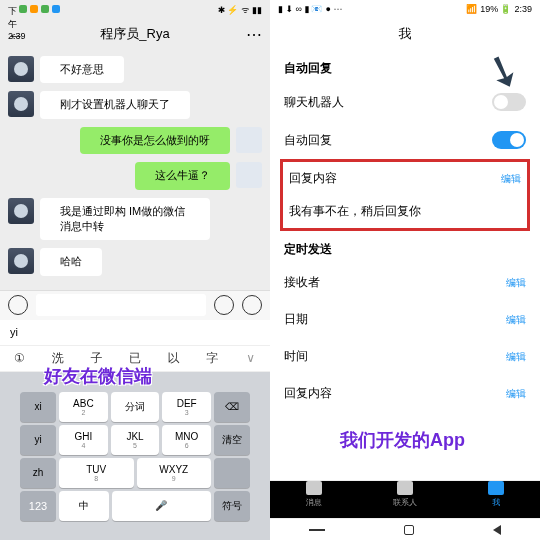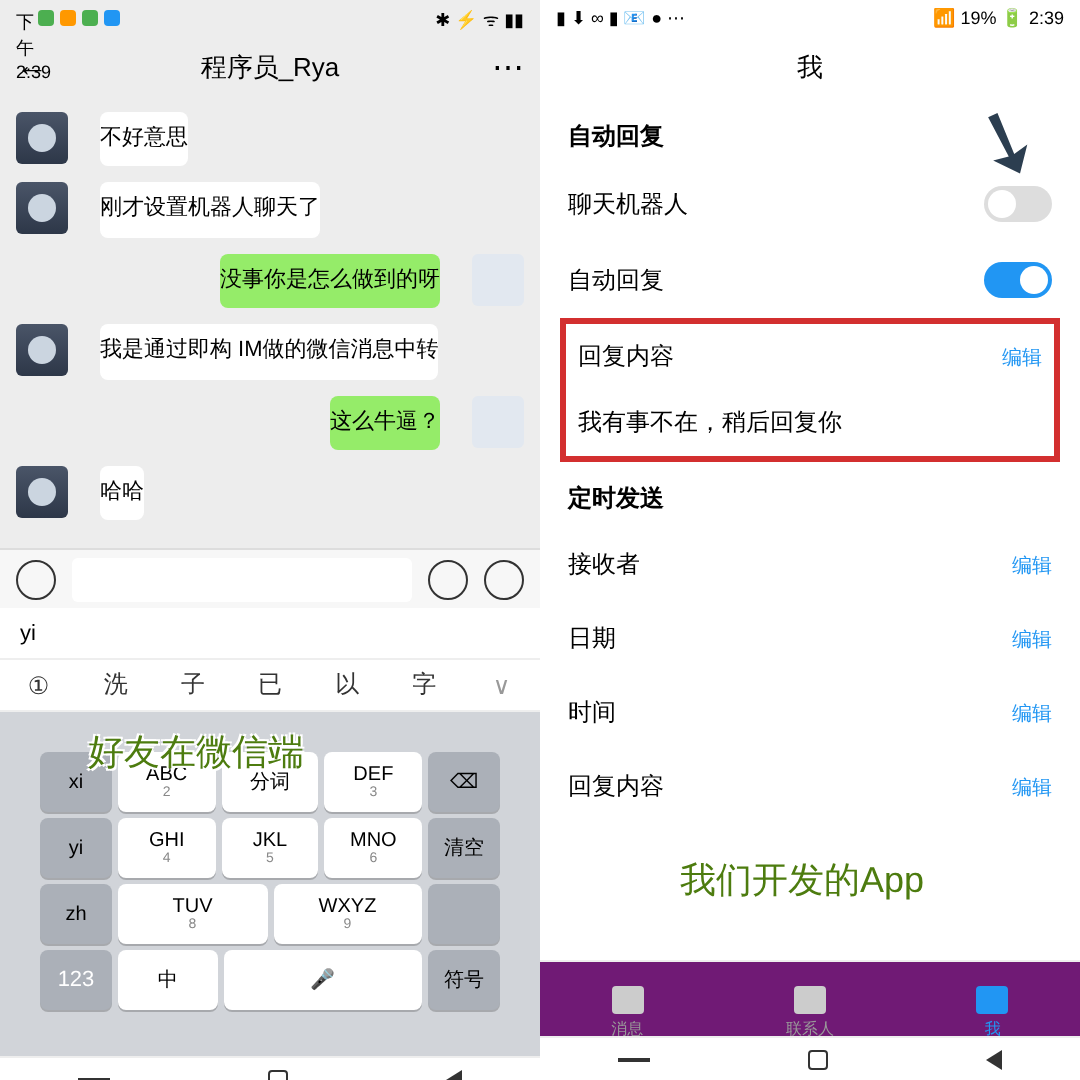--- a/index.html
+++ b/index.html
@@ -13,21 +13,21 @@
 .header{height:32px;display:flex;align-items:center;justify-content:center;position:relative;font-size:13px;font-weight:500}
 .header .back{position:absolute;left:8px;font-size:16px}
 .header .more{position:absolute;right:8px;font-size:16px}
 .chat{padding:6px 8px;font-size:11px}
 .msg{display:flex;margin-bottom:8px;align-items:flex-start}
 .msg.sent{flex-direction:row-reverse}
 .avatar{width:26px;height:26px;border-radius:3px;background:#888;flex-shrink:0}
 .avatar.bot{background:linear-gradient(#4a5568,#2d3748);position:relative}
 .avatar.bot::after{content:"";position:absolute;top:6px;left:6px;width:14px;height:14px;border-radius:50%;background:#cbd5e0}
 .avatar.user{background:#e2e8f0}
-.bubble{max-width:170px;padding:6px 0;border-radius:4px;margin:0 16px;line-height:1.4}
+.bubble{max-width:170px;padding:6px 20px;border-radius:4px;margin:0 6px;line-height:1.4}
 .msg:not(.sent) .bubble{background:#fff}
 .msg.sent .bubble{background:#95ec69}
 .inputbar{height:30px;background:#f7f7f7;display:flex;align-items:center;padding:0 8px;gap:8px;border-top:1px solid #ddd}
 .inputbar .circle{width:20px;height:20px;border:1.5px solid #333;border-radius:50%}
 .inputbar .field{flex:1;height:22px;background:#fff;border-radius:3px}
 .inputbar .smile{width:20px;height:20px;border:1.5px solid #333;border-radius:50%;position:relative}
 .inputbar .plus{width:20px;height:20px;border:1.5px solid #333;border-radius:50%;position:relative}
 .candidates{height:26px;background:#fff;display:flex;align-items:center;padding:0 10px;font-size:11px;border-bottom:1px solid #eee}
 .cand-row{height:26px;background:#fff;display:flex;align-items:center;font-size:12px;border-bottom:1px solid #eee}
 .cand-row span{flex:1;text-align:center;color:#333}
@@ -45,24 +45,24 @@
 .section-title{font-size:12px;font-weight:600;padding:10px 14px 6px}
 .row{display:flex;align-items:center;justify-content:space-between;padding:10px 14px;font-size:12px}
 .row .edit{color:#2196f3;font-size:10px}
 .toggle{width:34px;height:18px;border-radius:9px;background:#ddd;position:relative}
 .toggle.on{background:#2196f3}
 .toggle::after{content:"";position:absolute;width:14px;height:14px;background:#fff;border-radius:50%;top:2px;left:2px}
 .toggle.on::after{left:18px}
 .redbox{border:3px solid #d32f2f;margin:0 10px}
 .redbox .row{padding:8px 6px}
 .arrow{position:absolute;top:45px;right:18px;font-size:44px;color:#2c3e50;transform:rotate(20deg)}
-.overlay-text{position:absolute;font-size:18px;font-weight:400;color:#4d7c0f;text-shadow:-1px -1px 0 #fff,1px -1px 0 #fff,-1px 1px 0 #fff,1px 1px 0 #fff}
+.overlay-text{position:absolute;font-size:18px;font-weight:700;color:#6d28d9;text-shadow:-1px -1px 0 #fff,1px -1px 0 #fff,-1px 1px 0 #fff,1px 1px 0 #fff}
 .overlay-left{bottom:152px;left:44px}
 .overlay-right{bottom:88px;left:340px}
-.bottom-nav{position:absolute;bottom:20px;left:0;right:0;height:40px;display:flex;justify-content:space-around;align-items:flex-end;border-top:1px solid #eee;background:#701a75}
+.bottom-nav{position:absolute;bottom:20px;left:0;right:0;height:40px;display:flex;justify-content:space-around;align-items:flex-start;border-top:1px solid #eee;background:#000000}
 .nav-item{display:flex;flex-direction:column;align-items:center;font-size:8px;color:#999;gap:2px}
 .nav-item.active{color:#2196f3}
 .nav-icon{width:16px;height:14px;background:#ccc;border-radius:2px}
 .nav-item.active .nav-icon{background:#2196f3}
 .right .navbar{position:absolute;bottom:0;left:0;right:0}
 .batt{font-size:9px}
 </style>
 </head>
 <body>
 
@@ -88,27 +88,27 @@
         <div class="bubble">不好意思</div>
       </div>
       <div class="msg">
         <div class="avatar bot"></div>
         <div class="bubble">刚才设置机器人聊天了</div>
       </div>
       <div class="msg sent">
         <div class="avatar user"></div>
         <div class="bubble">没事你是怎么做到的呀</div>
       </div>
-      <div class="msg">
-        <div class="avatar bot"></div>
-        <div class="bubble">我是通过即构 IM做的微信消息中转</div>
-      </div>
       <div class="msg sent">
         <div class="avatar user"></div>
         <div class="bubble">这么牛逼？</div>
+      </div>
+      <div class="msg">
+        <div class="avatar bot"></div>
+        <div class="bubble">我是通过即构 IM做的微信消息中转</div>
       </div>
       <div class="msg">
         <div class="avatar bot"></div>
         <div class="bubble">哈哈</div>
       </div>
     </div>
   <div class="inputbar">
     <div class="circle"></div>
     <div class="field"></div>
     <div class="smile"></div>

